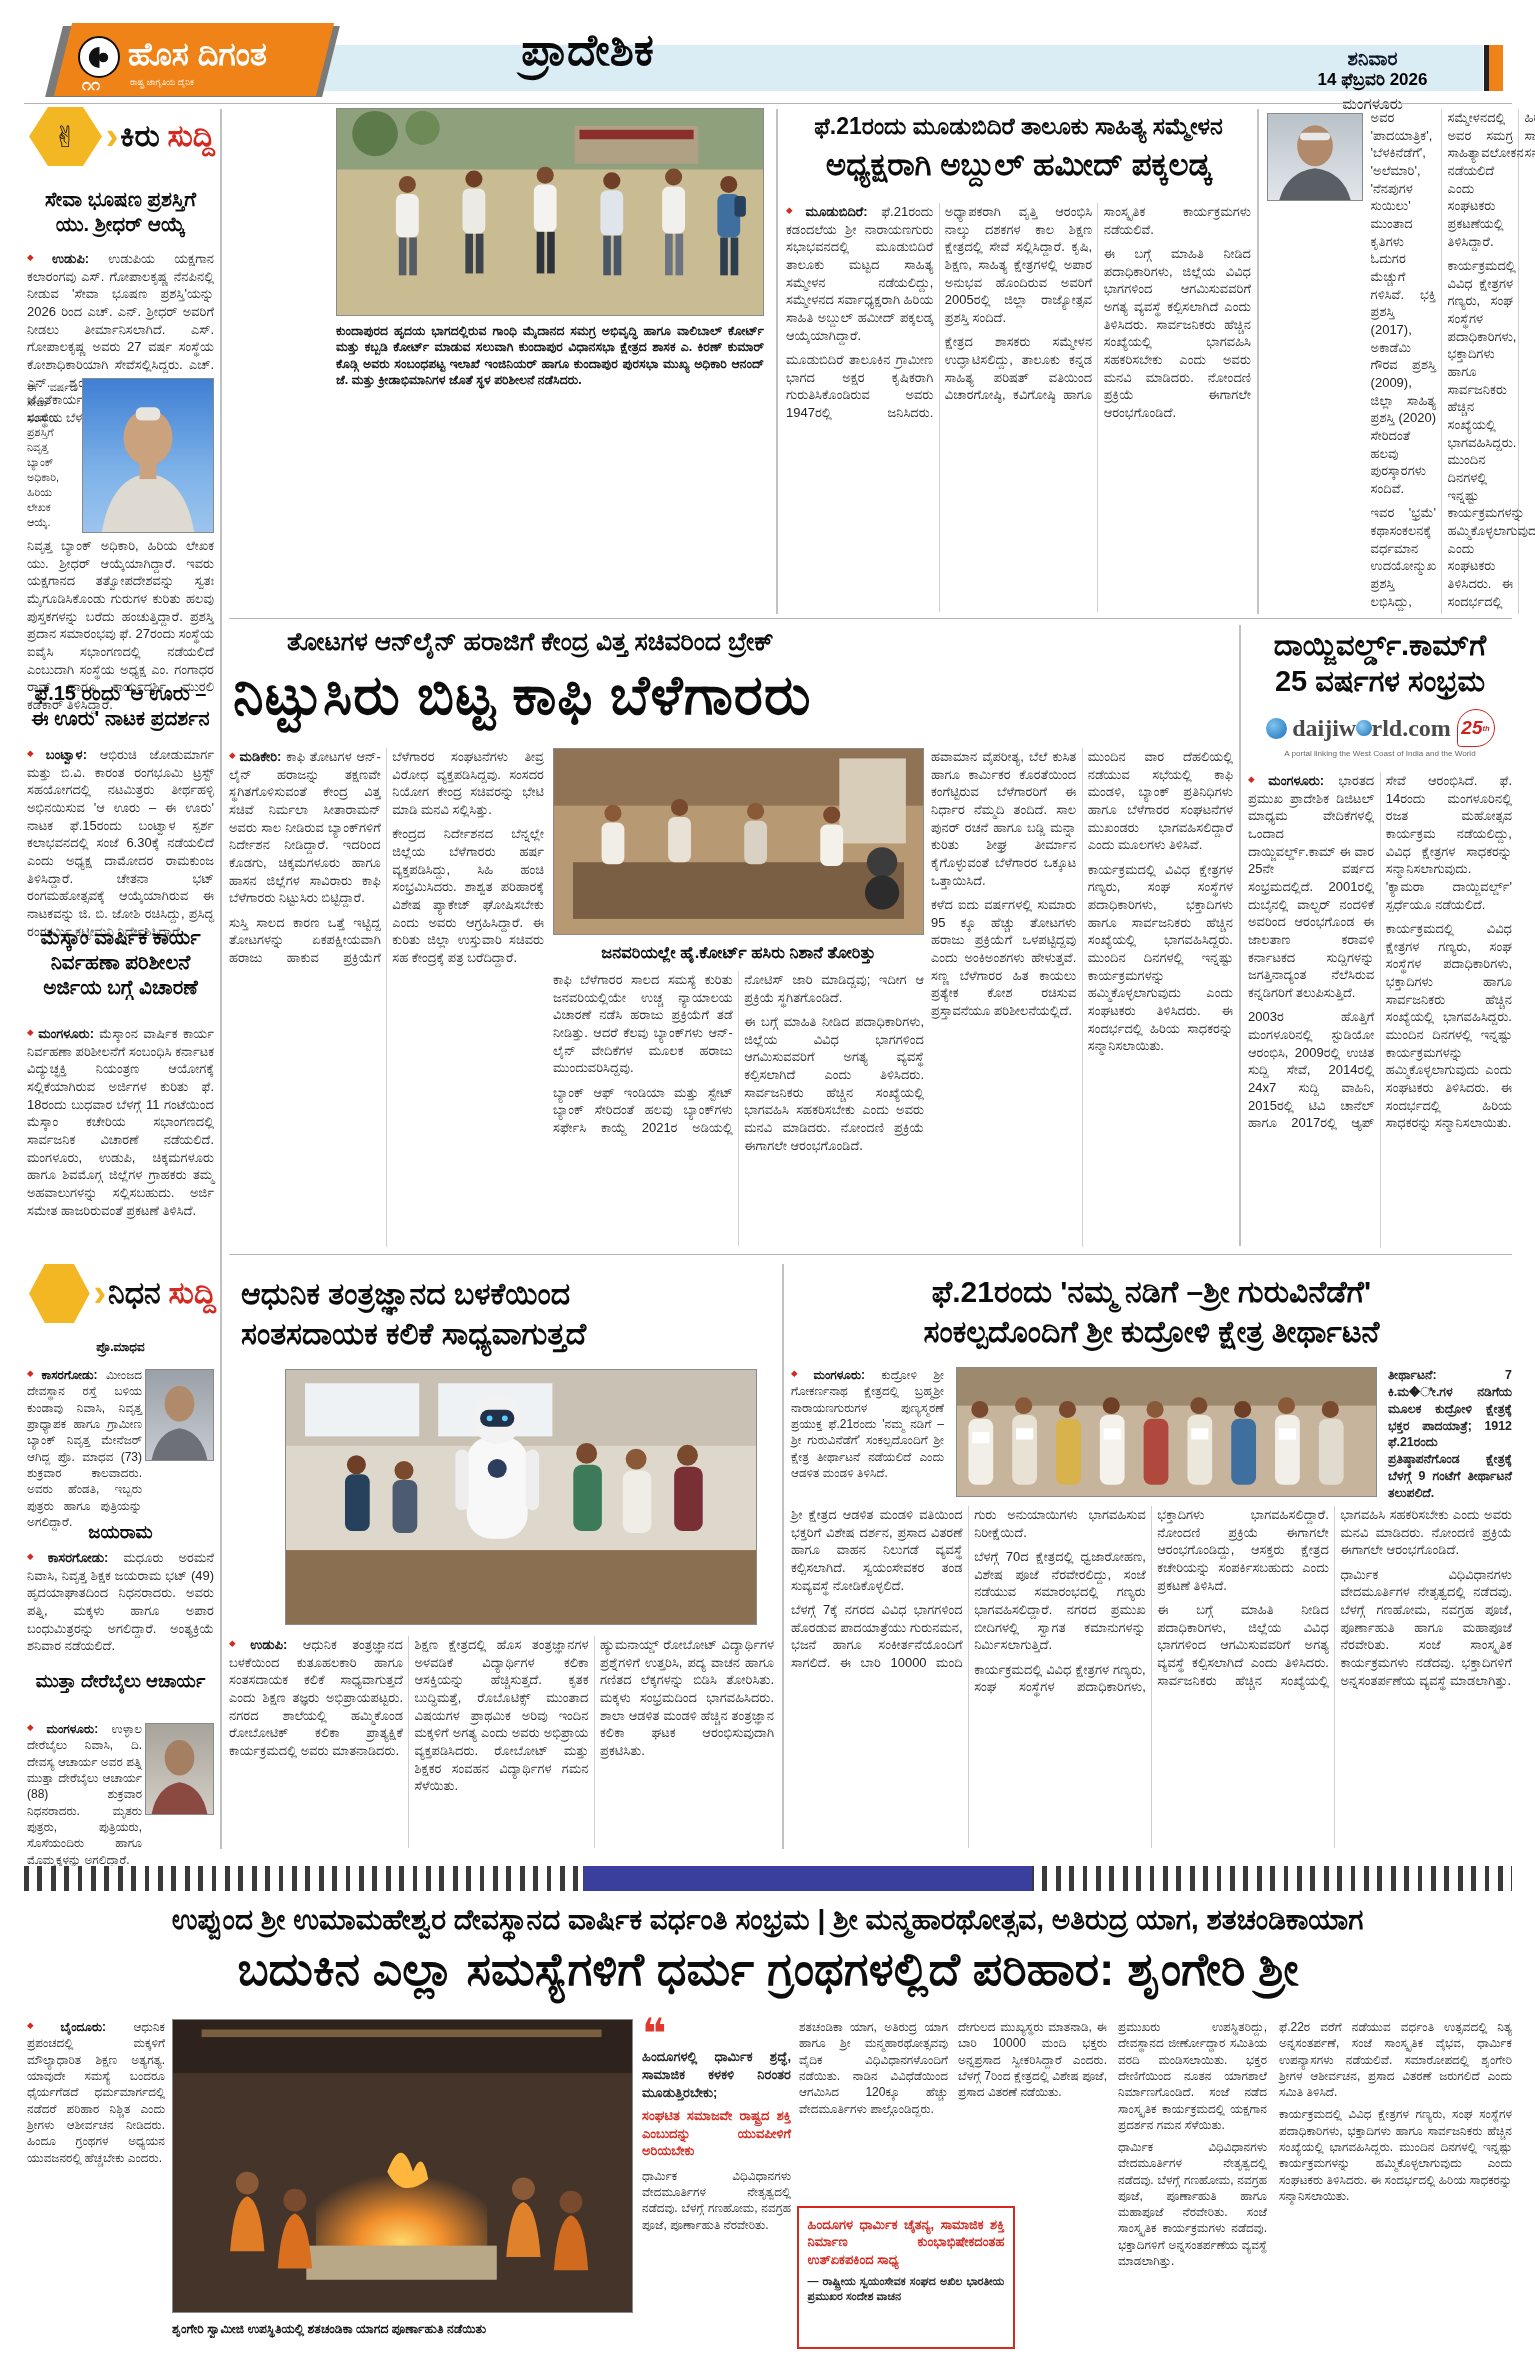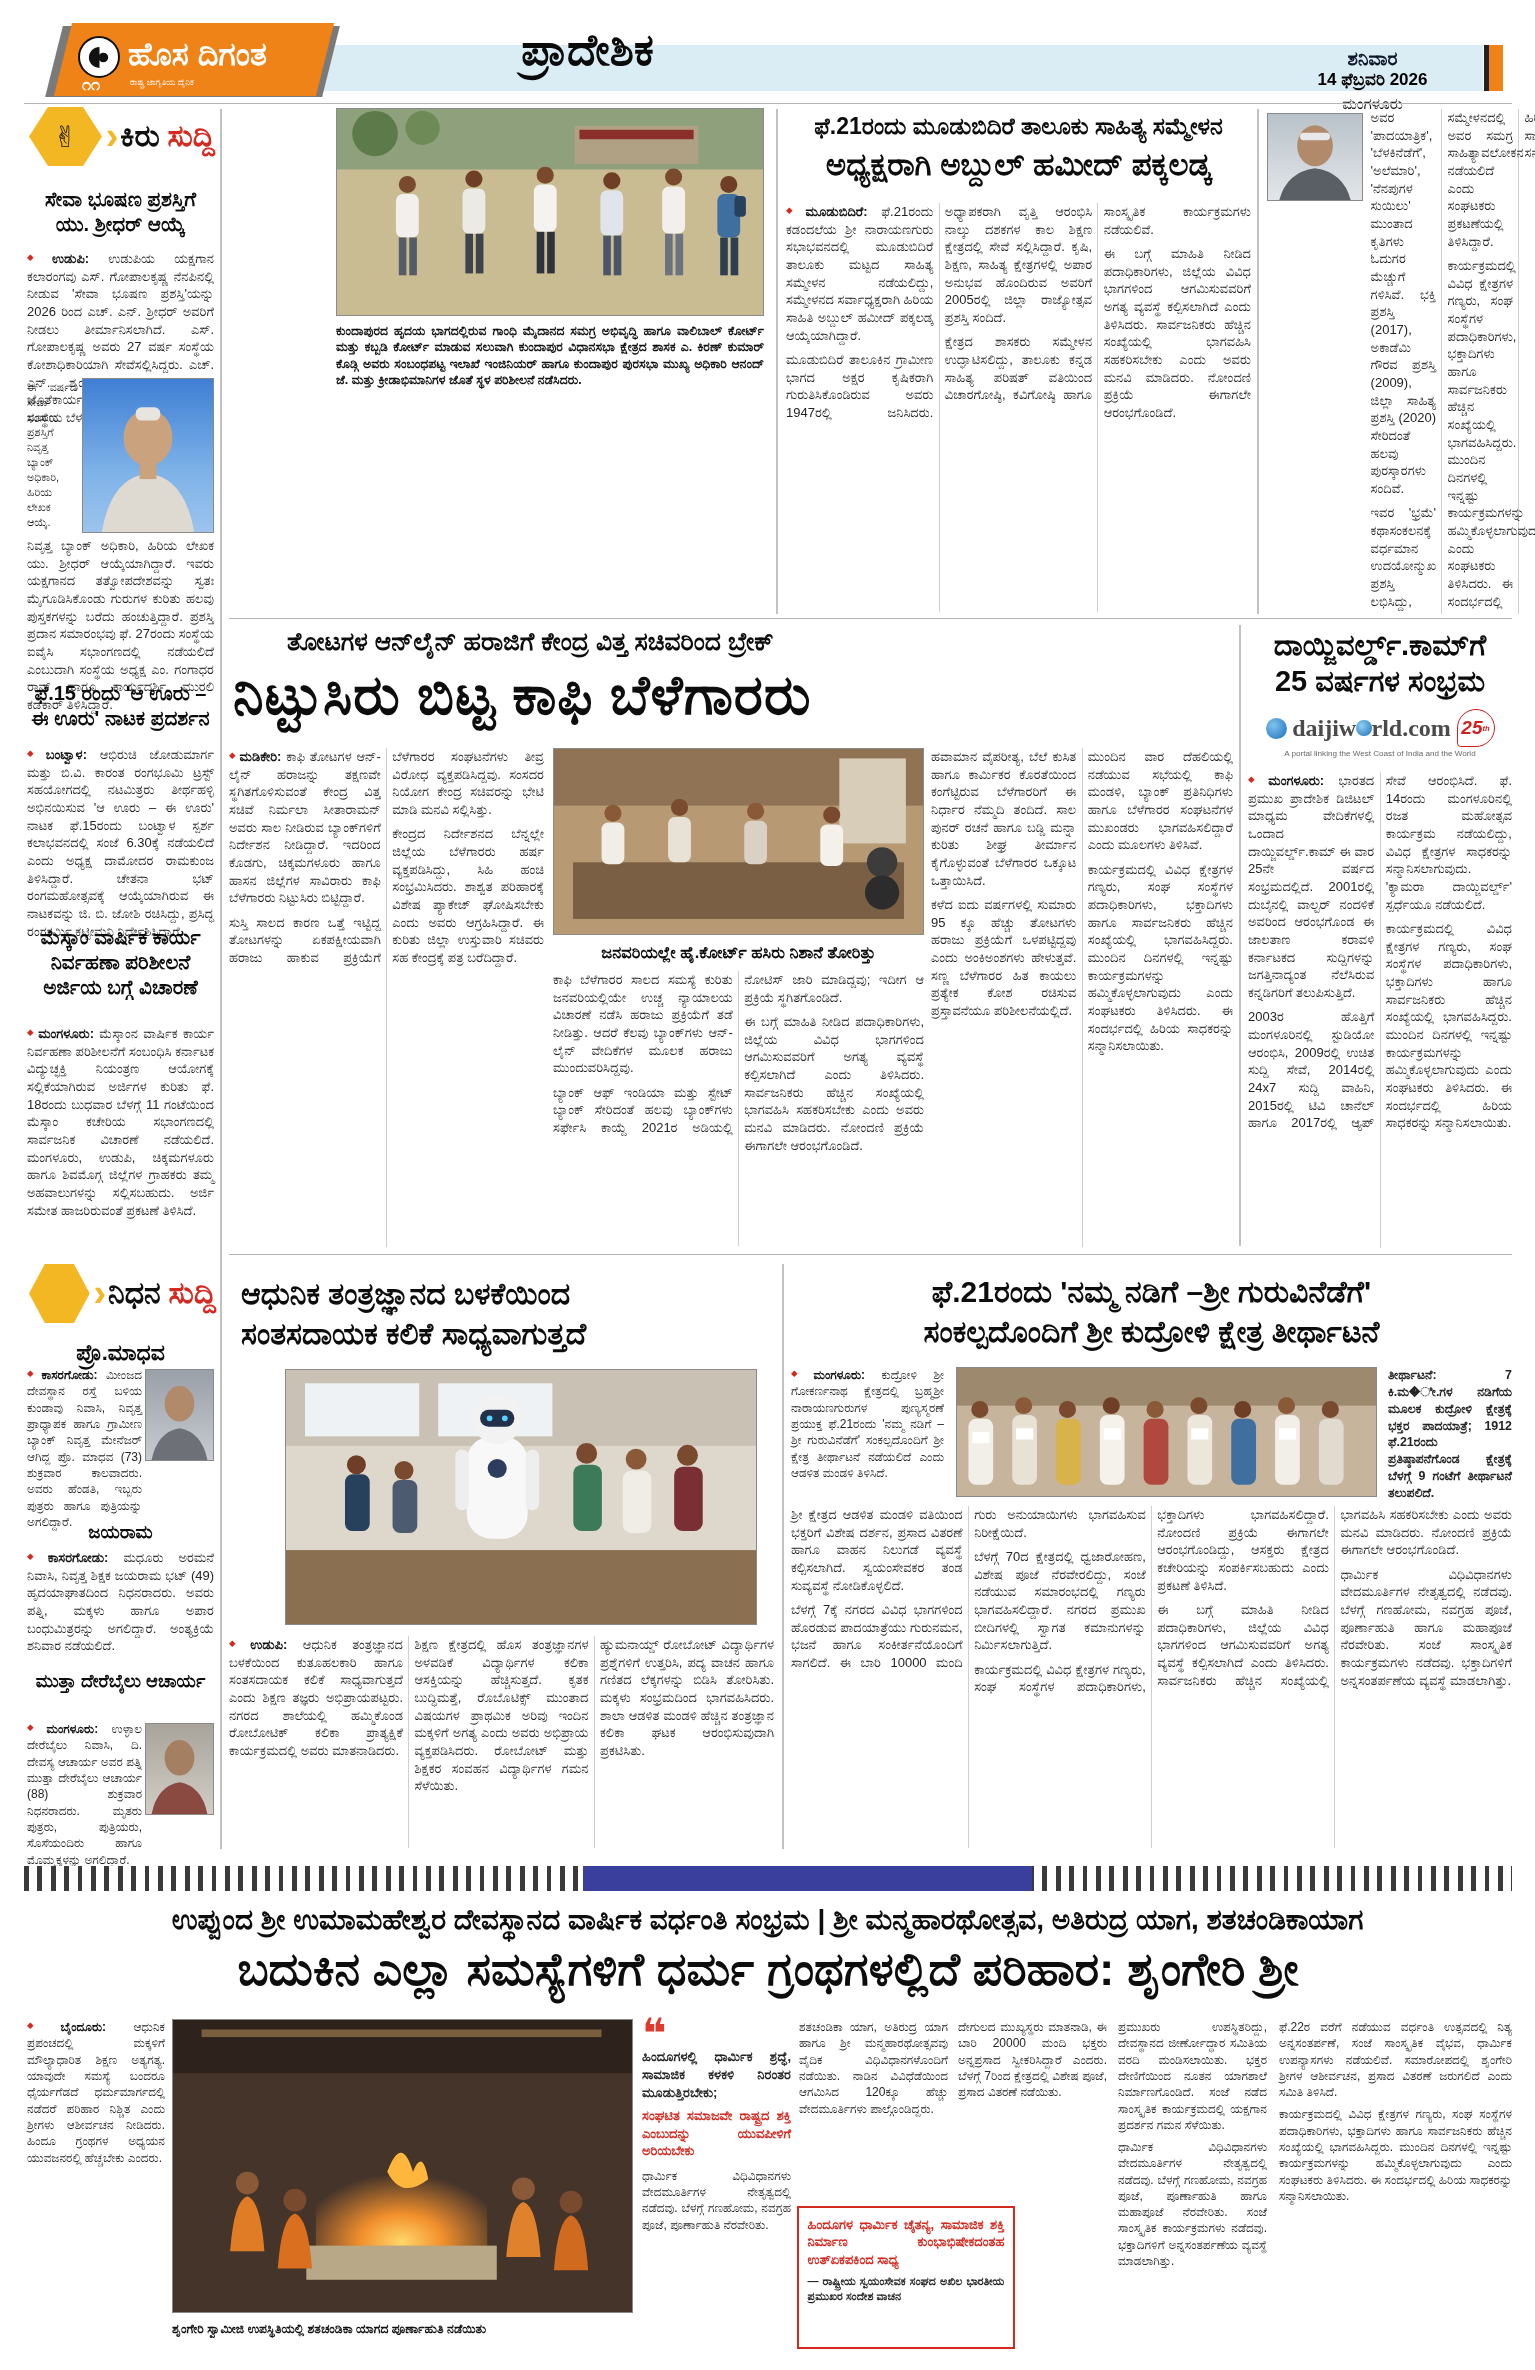--- a/index.html
+++ b/index.html
@@ -108,21 +108,21 @@
     <span>ಮೆಸ್ಕಾಂನ ವಾರ್ಷಿಕ ಕಾರ್ಯ ನಿರ್ವಹಣಾ ಪರಿಶೀಲನೆಗೆ ಸಂಬಂಧಿಸಿ ಕರ್ನಾಟಕ ವಿದ್ಯುಚ್ಛಕ್ತಿ ನಿಯಂತ್ರಣ ಆಯೋಗಕ್ಕೆ ಸಲ್ಲಿಕೆಯಾಗಿರುವ ಅರ್ಜಿಗಳ ಕುರಿತು ಫೆ. 18ರಂದು ಬುಧವಾರ ಬೆಳಗ್ಗೆ 11 ಗಂಟೆಯಿಂದ ಮೆಸ್ಕಾಂ ಕಚೇರಿಯ ಸಭಾಂಗಣದಲ್ಲಿ ಸಾರ್ವಜನಿಕ ವಿಚಾರಣೆ ನಡೆಯಲಿದೆ. ಮಂಗಳೂರು, ಉಡುಪಿ, ಚಿಕ್ಕಮಗಳೂರು ಹಾಗೂ ಶಿವಮೊಗ್ಗ ಜಿಲ್ಲೆಗಳ ಗ್ರಾಹಕರು ತಮ್ಮ ಅಹವಾಲುಗಳನ್ನು ಸಲ್ಲಿಸಬಹುದು. ಅರ್ಜಿ ಸಮೇತ ಹಾಜರಿರುವಂತೆ ಪ್ರಕಟಣೆ ತಿಳಿಸಿದೆ.</span>
   </div>
 
   <div class="sec-head" style="left:29px;top:1264px;width:187px;">
     <span class="hex"></span>
     <span class="chev">›</span>
     <span class="sec-w1">ನಿಧನ</span>
     <span class="sec-w2">ಸುದ್ದಿ</span>
   </div>
 
-  <div class="abs center hl" style="left:27px;top:1340px;width:187px;font-size:22px;">ಪ್ರೊ.ಮಾಧವ</div>
+  <div class="abs center hl" style="left:27px;top:1340px;width:187px;font-size:12px;">ಪ್ರೊ.ಮಾಧವ</div>
   <div class="photo" style="left:145px;top:1369px;width:69px;height:92px;background:linear-gradient(180deg,#9aa0a8,#c7cbd1);">
     <svg width="100%" height="100%" viewBox="0 0 72 96" preserveAspectRatio="none">
         <ellipse cx="36" cy="36" rx="16" ry="19" fill="#b08a6b"></ellipse>
         <path d="M6 96 Q12 66 36 62 Q60 66 66 96 Z" fill="#6d7076"></path>
       </svg>
   </div>
   <div class="abs bt" style="left:27px;top:1367px;width:115px;height:143px;font-size:12px;">
     <span class="bullet">◆</span><span class="dl">ಕಾಸರಗೋಡು:</span>
     <span>ಮೀಂಜದ ದೇವಸ್ಥಾನ ರಸ್ತೆ ಬಳಿಯ ಕುಂಡಾವು ನಿವಾಸಿ, ನಿವೃತ್ತ ಪ್ರಾಧ್ಯಾಪಕ ಹಾಗೂ ಗ್ರಾಮೀಣ ಬ್ಯಾಂಕ್ ನಿವೃತ್ತ ಮೇನೆಜರ್ ಆಗಿದ್ದ ಪ್ರೊ. ಮಾಧವ (73) ಶುಕ್ರವಾರ ಕಾಲವಾದರು. ಅವರು ಹೆಂಡತಿ, ಇಬ್ಬರು ಪುತ್ರರು ಹಾಗೂ ಪುತ್ರಿಯನ್ನು ಅಗಲಿದ್ದಾರೆ.</span>
   </div>
@@ -457,21 +457,21 @@
     <div class="quote-mark">❝</div>
     <div class="bt" style="font-weight:bold;font-size:13px;">ಹಿಂದೂಗಳಲ್ಲಿ ಧಾರ್ಮಿಕ ಶ್ರದ್ಧೆ, ಸಾಮಾಜಿಕ ಕಳಕಳಿ ನಿರಂತರ ಮೂಡುತ್ತಿರಬೇಕು;</div>
     <div class="bt" style="font-weight:bold;font-size:13px;color:#d42a20;margin-top:5.7px;">ಸಂಘಟಿತ ಸಮಾಜವೇ ರಾಷ್ಟ್ರದ ಶಕ್ತಿ ಎಂಬುದನ್ನು ಯುವಪೀಳಿಗೆ ಅರಿಯಬೇಕು</div>
     <div class="bt" style="margin-top:7.6px;font-size:12px;">ಧಾರ್ಮಿಕ ವಿಧಿವಿಧಾನಗಳು ವೇದಮೂರ್ತಿಗಳ ನೇತೃತ್ವದಲ್ಲಿ ನಡೆದವು. ಬೆಳಗ್ಗೆ ಗಣಹೋಮ, ನವಗ್ರಹ ಪೂಜೆ, ಪೂರ್ಣಾಹುತಿ ನೆರವೇರಿತು.</div>
   </div>
 
   <div class="abs bt" style="left:799px;top:2019px;width:149px;height:178px;font-size:12px;">
     <span>ಶತಚಂಡಿಕಾ ಯಾಗ, ಅತಿರುದ್ರ ಯಾಗ ಹಾಗೂ ಶ್ರೀ ಮನ್ಮಹಾರಥೋತ್ಸವವು ವೈದಿಕ ವಿಧಿವಿಧಾನಗಳೊಂದಿಗೆ ನಡೆಯಿತು. ನಾಡಿನ ವಿವಿಧೆಡೆಯಿಂದ ಆಗಮಿಸಿದ 120ಕ್ಕೂ ಹೆಚ್ಚು ವೇದಮೂರ್ತಿಗಳು ಪಾಲ್ಗೊಂಡಿದ್ದರು.</span>
   </div>
   <div class="abs bt" style="left:958px;top:2019px;width:149px;height:178px;font-size:12px;">
-    <span>ದೇಗುಲದ ಮುಖ್ಯಸ್ಥರು ಮಾತನಾಡಿ, ಈ ಬಾರಿ 20000 ಮಂದಿ ಭಕ್ತರು ಅನ್ನಪ್ರಸಾದ ಸ್ವೀಕರಿಸಿದ್ದಾರೆ ಎಂದರು. ಬೆಳಗ್ಗೆ 7ರಿಂದ ಕ್ಷೇತ್ರದಲ್ಲಿ ವಿಶೇಷ ಪೂಜೆ, ಪ್ರಸಾದ ವಿತರಣೆ ನಡೆಯಿತು.</span>
+    <span>ದೇಗುಲದ ಮುಖ್ಯಸ್ಥರು ಮಾತನಾಡಿ, ಈ ಬಾರಿ 10000 ಮಂದಿ ಭಕ್ತರು ಅನ್ನಪ್ರಸಾದ ಸ್ವೀಕರಿಸಿದ್ದಾರೆ ಎಂದರು. ಬೆಳಗ್ಗೆ 7ರಿಂದ ಕ್ಷೇತ್ರದಲ್ಲಿ ವಿಶೇಷ ಪೂಜೆ, ಪ್ರಸಾದ ವಿತರಣೆ ನಡೆಯಿತು.</span>
   </div>
   <div class="abs redbox" style="left:797px;top:2206px;width:218px;height:143px;">
     <div class="bt" style="color:#d42a20;font-weight:bold;font-size:13px;">ಹಿಂದೂಗಳ ಧಾರ್ಮಿಕ ಚೈತನ್ಯ, ಸಾಮಾಜಿಕ ಶಕ್ತಿ ನಿರ್ಮಾಣ ಕುಂಭಾಭಿಷೇಕದಂತಹ ಉತ್ಏಕಪಕಿಂದ ಸಾಧ್ಯ</div>
     <div class="bt" style="font-size:11px;margin-top:5.7px;font-weight:bold;">— ರಾಷ್ಟ್ರೀಯ ಸ್ವಯಂಸೇವಕ ಸಂಘದ ಅಖಿಲ ಭಾರತೀಯ ಪ್ರಮುಖರ ಸಂದೇಶ ವಾಚನ</div>
   </div>
 
   <div class="abs bt" style="left:1118px;top:2019px;width:149px;height:336px;font-size:12px;">
     <span>ಪ್ರಮುಖರು ಉಪಸ್ಥಿತರಿದ್ದು, ದೇವಸ್ಥಾನದ ಜೀರ್ಣೋದ್ಧಾರ ಸಮಿತಿಯ ವರದಿ ಮಂಡಿಸಲಾಯಿತು. ಭಕ್ತರ ದೇಣಿಗೆಯಿಂದ ನೂತನ ಯಾಗಶಾಲೆ ನಿರ್ಮಾಣಗೊಂಡಿದೆ. ಸಂಜೆ ನಡೆದ ಸಾಂಸ್ಕೃತಿಕ ಕಾರ್ಯಕ್ರಮದಲ್ಲಿ ಯಕ್ಷಗಾನ ಪ್ರದರ್ಶನ ಗಮನ ಸೆಳೆಯಿತು.</span>
     <p style="margin-top:5.7px;">ಧಾರ್ಮಿಕ ವಿಧಿವಿಧಾನಗಳು ವೇದಮೂರ್ತಿಗಳ ನೇತೃತ್ವದಲ್ಲಿ ನಡೆದವು. ಬೆಳಗ್ಗೆ ಗಣಹೋಮ, ನವಗ್ರಹ ಪೂಜೆ, ಪೂರ್ಣಾಹುತಿ ಹಾಗೂ ಮಹಾಪೂಜೆ ನೆರವೇರಿತು. ಸಂಜೆ ಸಾಂಸ್ಕೃತಿಕ ಕಾರ್ಯಕ್ರಮಗಳು ನಡೆದವು. ಭಕ್ತಾದಿಗಳಿಗೆ ಅನ್ನಸಂತರ್ಪಣೆಯ ವ್ಯವಸ್ಥೆ ಮಾಡಲಾಗಿತ್ತು.</p>
   </div>

